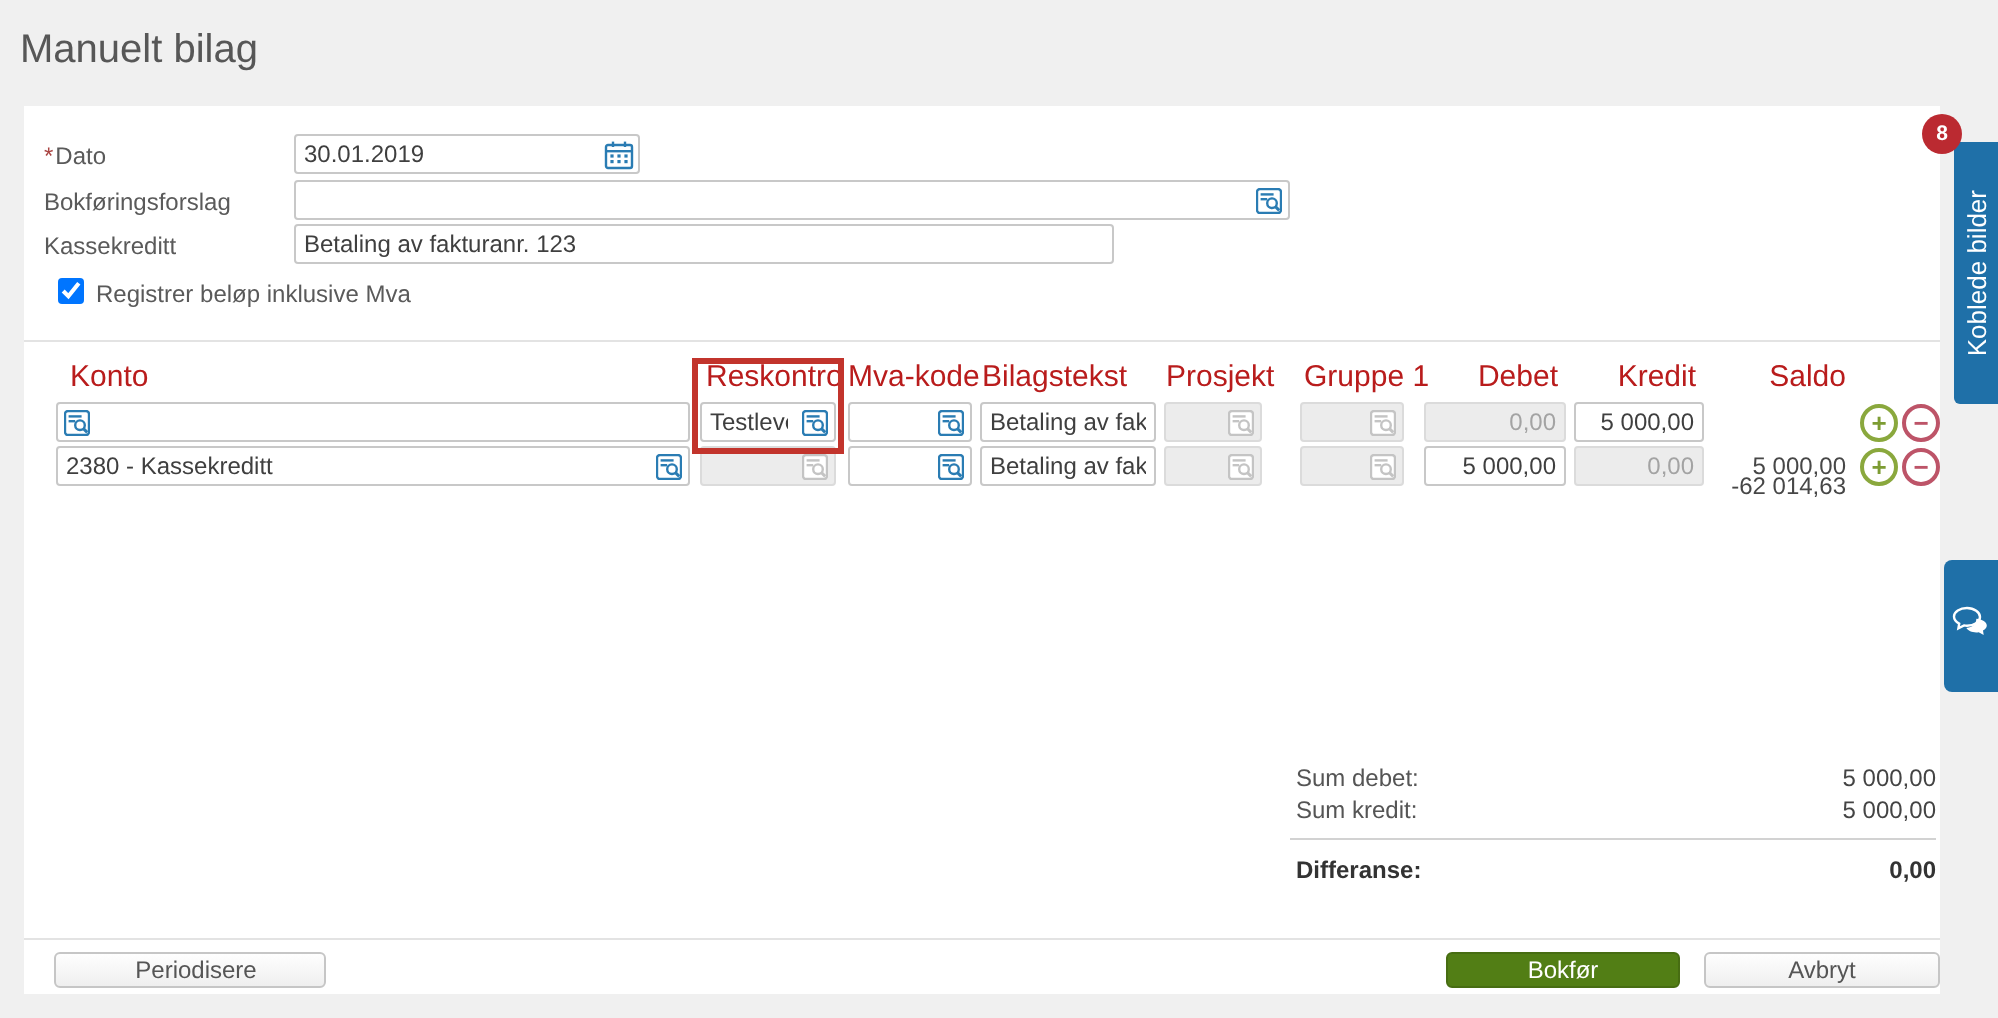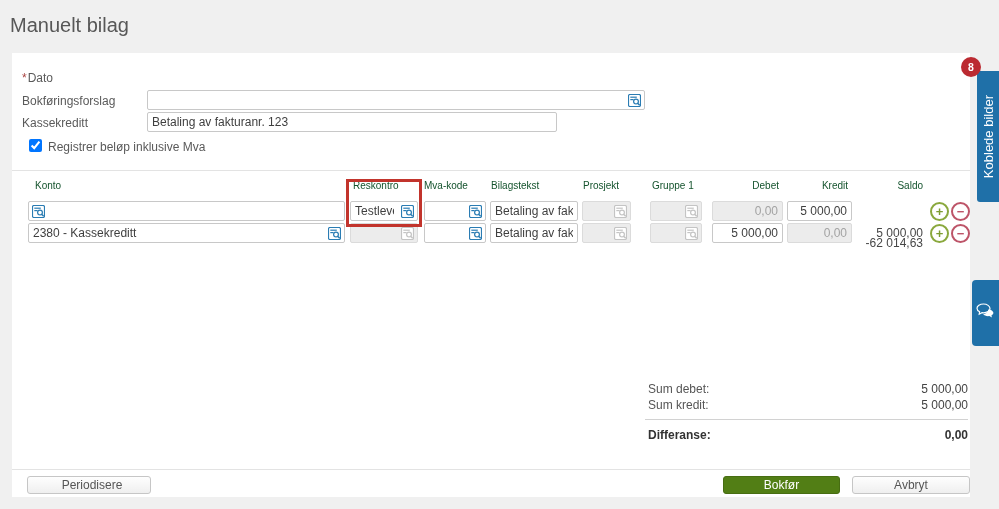--- a/index.html
+++ b/index.html
@@ -18,21 +18,21 @@
   .field .lk { width:19px; height:100%; display:flex; align-items:center; justify-content:center;
                cursor:pointer; color:#2a7cb3; flex:0 0 auto; }
   .field.disabled { background:#ececec; border-color:#dbdbdb; }
   .field.disabled input { color:#a3a3a3; }
   .field.disabled .lk { color:#c4c4c4; cursor:default; }
 
   .cb { position:absolute; left:17px; top:86px; width:13px; height:13px; margin:0; }
 
   .hr { position:absolute; height:1px; background:#e3e3e3; }
 
-  .hdr { position:absolute; font-size:10px; color:#14532d; white-space:nowrap; }
+  .hdr { position:absolute; font-size:15px; color:#b91c1c; white-space:nowrap; }
   .hdr.right { text-align:right; }
 
   .saldo { position:absolute; height:20px; line-height:20px; font-size:12px; color:#474747;
            text-align:right; white-space:nowrap; }
 
   .circle-btn { position:absolute; width:15px; height:15px; border-radius:50%; background:#fff;
                 display:flex; align-items:center; justify-content:center; cursor:pointer;
                 font-size:13px; font-weight:bold; box-sizing:content-box; }
   .plus  { border:2px solid #8aa83d; color:#7d9c33; }
   .minus { border:2px solid #bd5468; color:#bd5468; }
@@ -77,20 +77,39 @@
     </g>
   </defs>
 </svg>
 
 <div class="page">
   <div class="title">Manuelt bilag</div>
 
   <div class="panel">
 
     <div class="lbl" style="left:10px; top:18px;"><span class="req">*</span><span>Dato</span></div>
+    <div class="field" style="left:135px; top:14px; width:173px;">
+      <input value="30.01.2019" style="">
+      <span class="lk">
+        <svg width="15" height="15" viewBox="0 0 15 15">
+          <rect x="1" y="2.5" width="13" height="11.5" rx="1" fill="none" stroke="#2a7cb3" stroke-width="1.2"></rect>
+          <line x1="4.5" y1="0.8" x2="4.5" y2="3.5" stroke="#2a7cb3" stroke-width="1.2"></line>
+          <line x1="10.5" y1="0.8" x2="10.5" y2="3.5" stroke="#2a7cb3" stroke-width="1.2"></line>
+          <line x1="1" y1="5.6" x2="14" y2="5.6" stroke="#2a7cb3" stroke-width="1.2"></line>
+          <g fill="#2a7cb3">
+            <rect x="3.2" y="7.2" width="1.6" height="1.6"></rect>
+              <rect x="6.7" y="7.2" width="1.6" height="1.6"></rect>
+              <rect x="10.2" y="7.2" width="1.6" height="1.6"></rect>
+            <rect x="3.2" y="10" width="1.6" height="1.6"></rect>
+              <rect x="6.7" y="10" width="1.6" height="1.6"></rect>
+              <rect x="10.2" y="10" width="1.6" height="1.6"></rect>
+          </g>
+        </svg>
+      </span>
+    </div>
 
     <div class="lbl" style="left:10px; top:41px;">Bokføringsforslag</div>
     <div class="field" style="left:135px; top:37px; width:498px;">
       <input value="" style="">
       <span class="lk">
           <svg width="13" height="13" viewBox="0 0 13 13">
             <use href="#lookup-glyph"></use>
           </svg>
         </span>
     </div>
@@ -236,21 +255,21 @@
 
     <div class="sumlbl" style="left:636px; top:329px;">Sum debet:</div>
     <div class="sumval" style="top:329px;">5 000,00</div>
     <div class="sumlbl" style="left:636px; top:345px;">Sum kredit:</div>
     <div class="sumval" style="top:345px;">5 000,00</div>
     <div class="hr" style="left:633px; top:366px; width:323px; background:#d2d2d2;"></div>
     <div class="sumlbl bold" style="left:636px; top:375px;">Differanse:</div>
     <div class="sumval bold" style="top:375px;">0,00</div>
 
     <div class="hr" style="left:0; top:416px; width:958px;"></div>
-    <button class="btn btn-default" style="left:15px;  top:423px; width:124px;padding-left:12px;">Periodisere</button>
+    <button class="btn btn-default" style="left:15px;  top:423px; width:136px;padding-left:12px;">Periodisere</button>
     <button class="btn btn-primary" style="left:711px; top:423px; width:117px;">Bokfør</button>
     <button class="btn btn-default" style="left:840px; top:423px; width:118px;">Avbryt</button>
   </div>
 
   <div class="koblede-tab">
     <span class="vtext">Koblede bilder</span>
   </div>
   <div class="badge">8</div>
 
   <div class="chat-tab">

